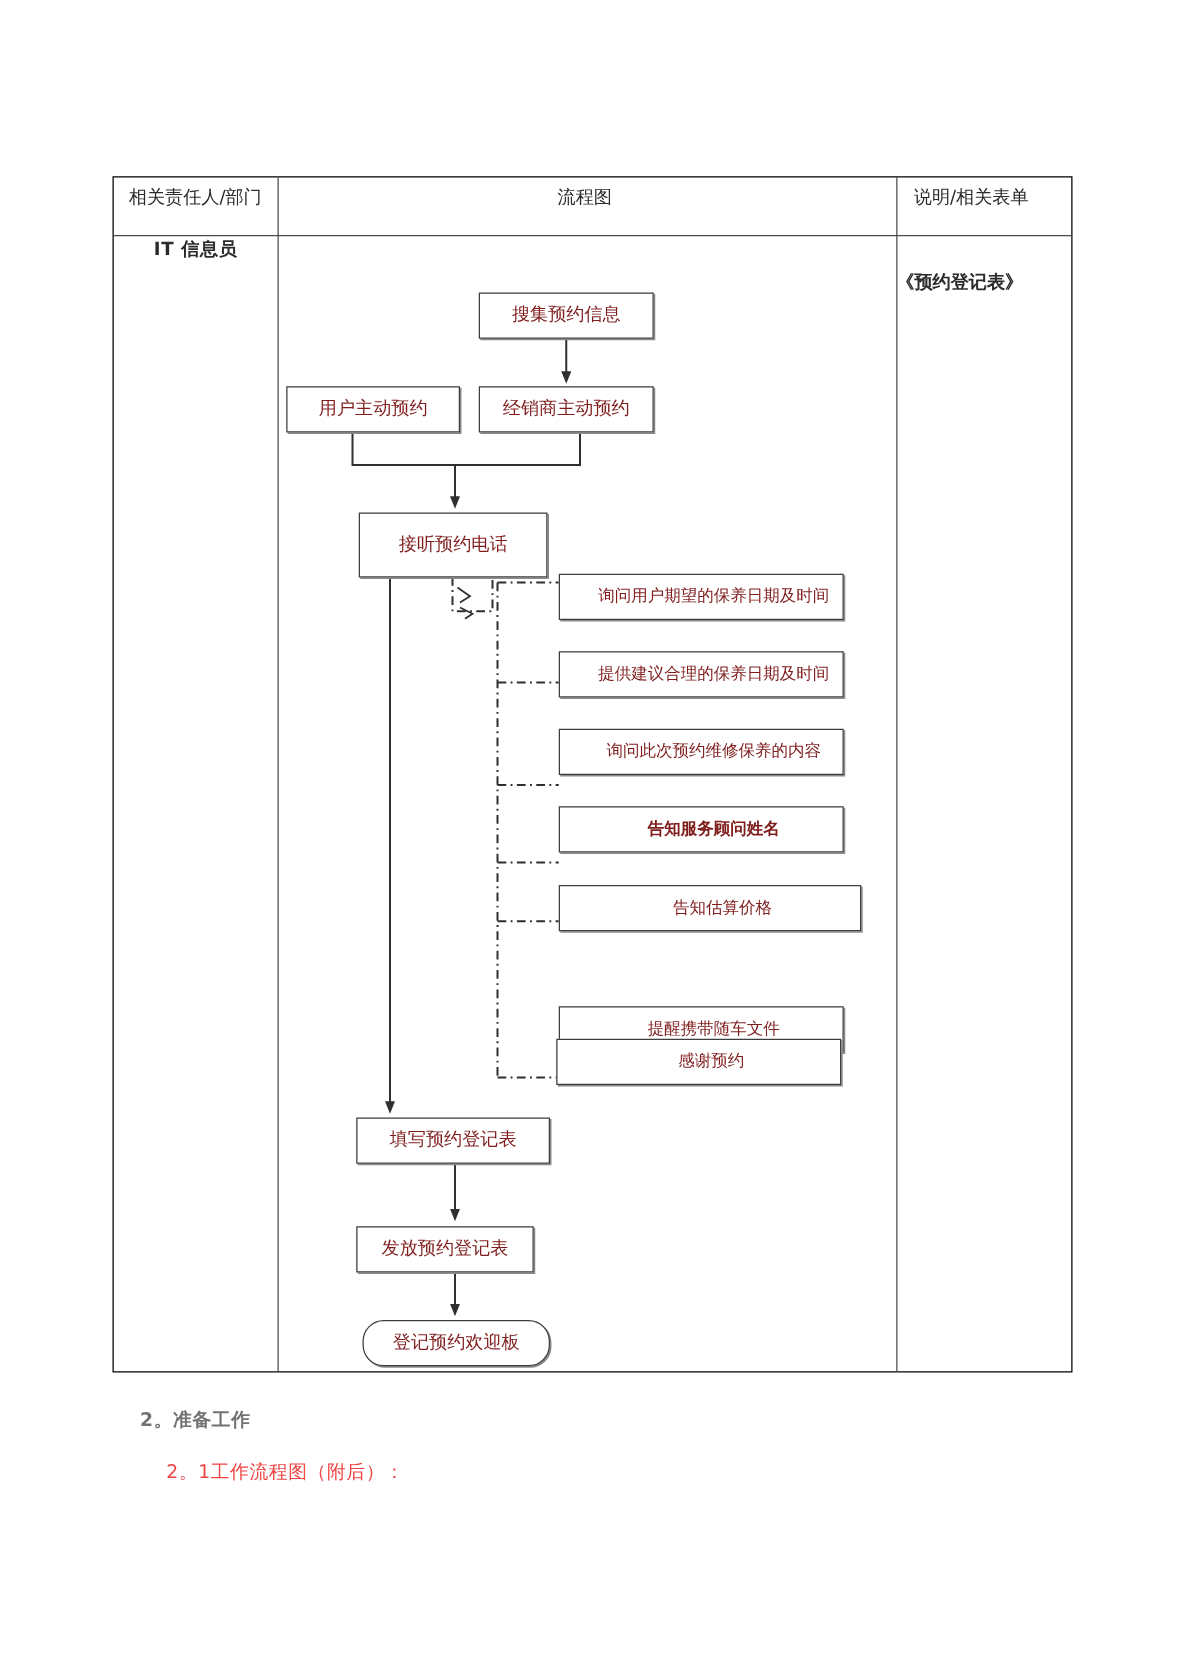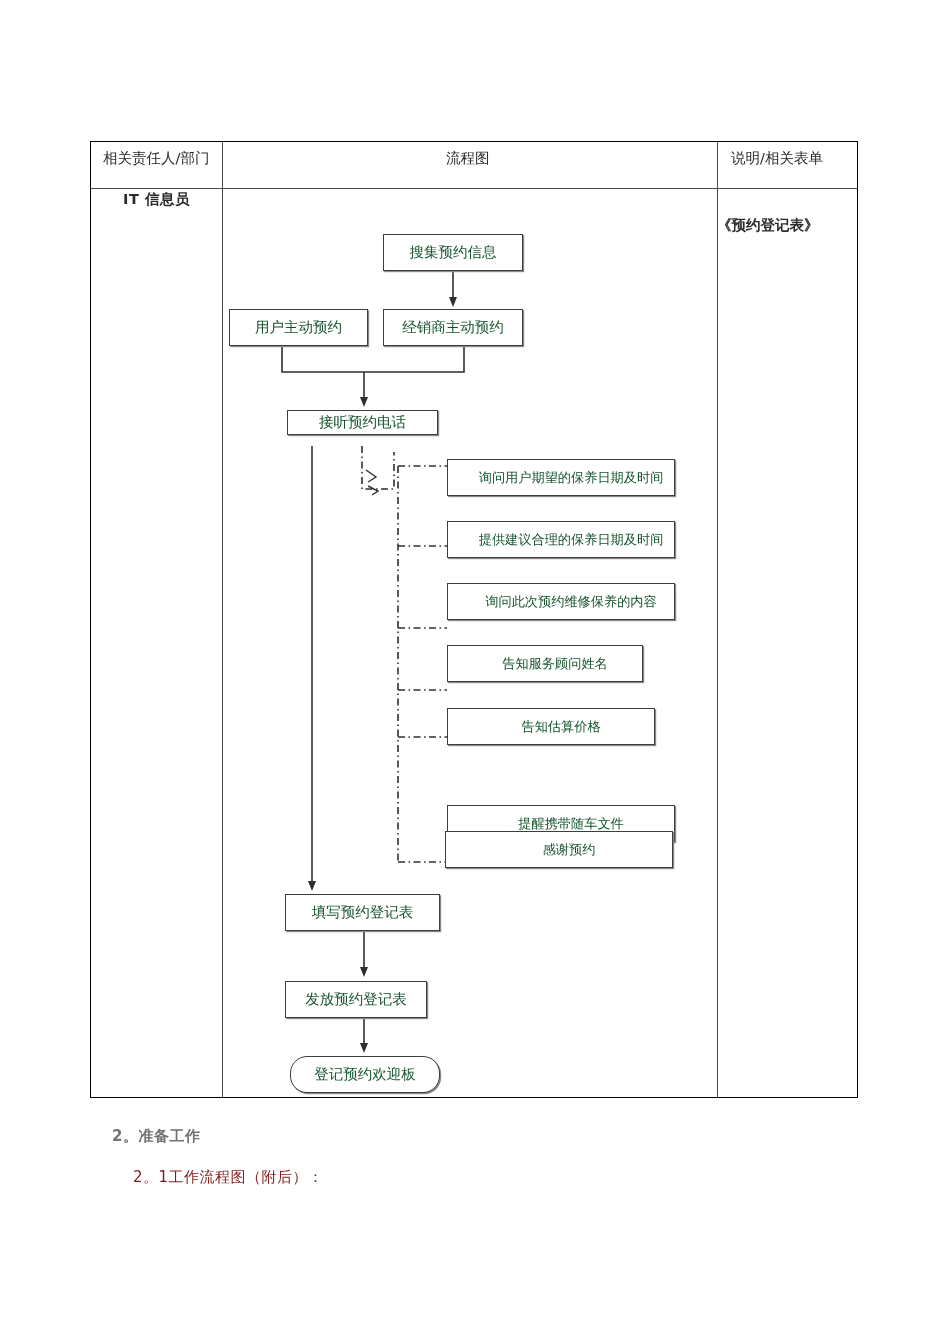--- a/index.html
+++ b/index.html
@@ -89,21 +89,21 @@
   
   .node {
     position: absolute;
     box-sizing: border-box;
     border: 1px solid #3d3d3d;
     background: #ffffff;
     display: flex;
     align-items: center;
     justify-content: center;
     font-size: 14.5px;
-    color: #14532d;
+    color: #7f1d1d;
     line-height: 1;
     white-space: nowrap;
     box-shadow: 1.2px 1.2px 0 0 #8a8a8a;
   }
   .node.small { font-size: 13.2px; padding-left: 20px; }
 
   
   #foot-1 {
     position: absolute;
     left: 112px;
@@ -111,21 +111,21 @@
     font-size: 15px;
     font-weight: bold;
     color: #737373;
     letter-spacing: .5px;
   }
   #foot-2 {
     position: absolute;
     left: 133px;
     top: 1168px;
     font-size: 15px;
-    color: #7f1d1d;
+    color: #ef4444;
     letter-spacing: .5px;
   }
 </style>
 </head>
 <body>
 
 <div id="doc-table">
   <div class="tbl-hline" style="top:46px"></div>
   <div class="tbl-vline" style="left:131px"></div>
   <div class="tbl-vline" style="left:626px"></div>
@@ -179,31 +179,31 @@
     <path d="M368,486 L378,491 L372,495"></path>
   </g>
 </svg>
 
 <div class="node" style="left:383px; top:234px; width:140px; height:37px;">搜集预约信息</div>
 
 <div class="node" style="left:229px; top:309px; width:139px; height:37px;">用户主动预约</div>
 
 <div class="node" style="left:383px; top:309px; width:140px; height:37px;">经销商主动预约</div>
 
-<div class="node" style="left:287px; top:410px; width:151px; height:25px;">接听预约电话</div>
+<div class="node" style="left:287px; top:410px; width:151px; height:52px;">接听预约电话</div>
 
 <div class="node small" style="left:447px; top:459px; width:228px; height:37px;">询问用户期望的保养日期及时间</div>
 
 <div class="node small" style="left:447px; top:521px; width:228px; height:37px;">提供建议合理的保养日期及时间</div>
 
 <div class="node small" style="left:447px; top:583px; width:228px; height:37px;">询问此次预约维修保养的内容</div>
 
-<div class="node small" style="left:447px; top:645px; width:196px; height:37px;">告知服务顾问姓名</div>
-
-<div class="node small" style="left:447px; top:708px; width:208px; height:37px;">告知估算价格</div>
+<div class="node small" style="left:447px; top:645px; width:228px; height:37px;font-weight:bold;">告知服务顾问姓名</div>
+
+<div class="node small" style="left:447px; top:708px; width:242px; height:37px;">告知估算价格</div>
 
 <div class="node small" style="left:447px; top:770px; width:228px; height:37px;margin-top:35px;">提醒携带随车文件</div>
 
 <div class="node small" style="left:445px; top:831px; width:228px; height:37px;">感谢预约</div>
 
 <div class="node" style="left:285px; top:894px; width:155px; height:37px;">填写预约登记表</div>
 
 <div class="node" style="left:285px; top:981px; width:142px; height:37px;">发放预约登记表</div>
 
 <div class="node" style="left:290px; top:1056px; width:150px; height:37px;border-radius:17px;">登记预约欢迎板</div>

